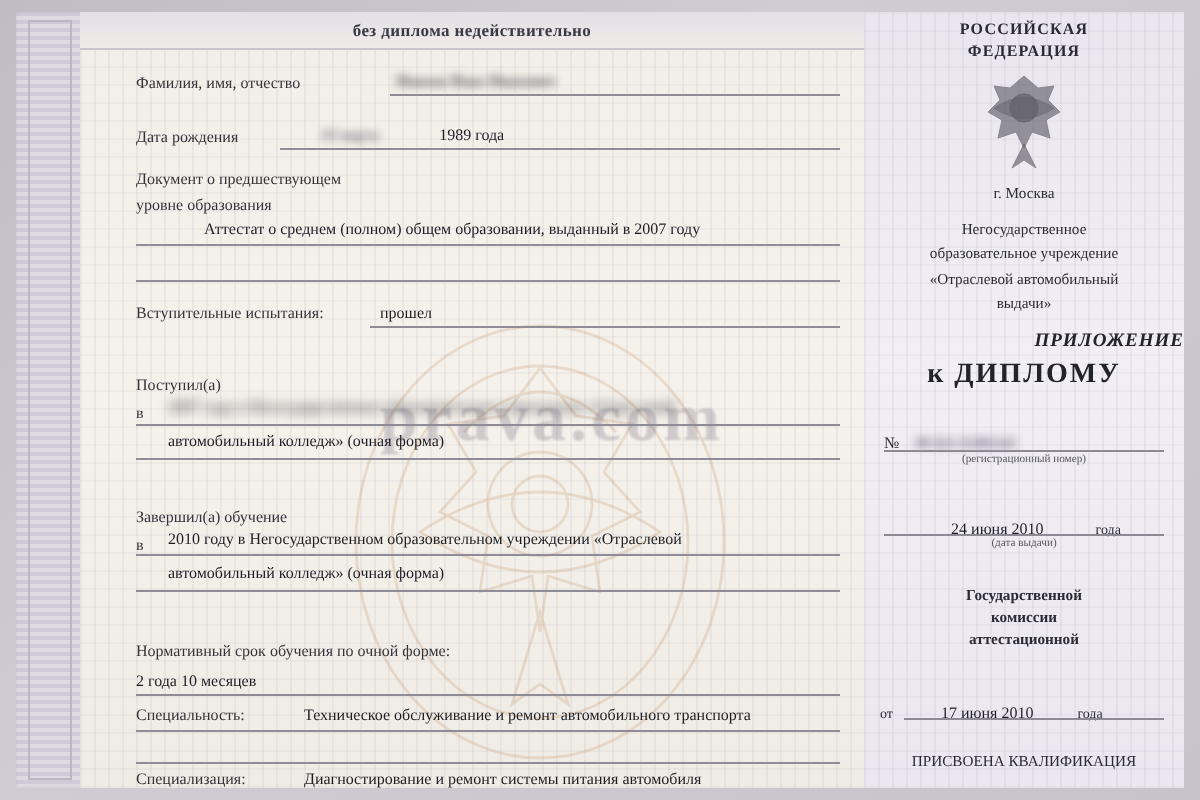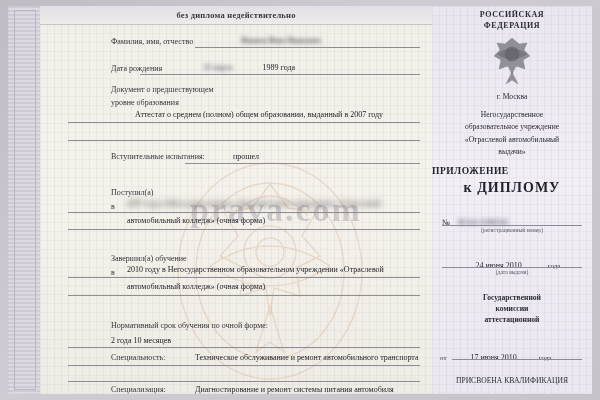--- a/index.html
+++ b/index.html
@@ -84,21 +84,20 @@
     color: #3a3a44;
     line-height: 18px;
     font-weight: bold;
   }
 
   
   .field {
     position: absolute;
     font-size: 8px;
     color: #2b2b33;
-    margin-left: 43px;
   }
   .label {
     font-size: 8px;
     color: #34343c;
     white-space: nowrap;
   }
   .value {
     font-size: 8px;
     color: #1d1d24;
     white-space: nowrap;
@@ -136,25 +135,26 @@
     color: #55555f;
   }
   .rp-big {
     text-align: center;
     font-size: 14px;
     font-weight: bold;
     letter-spacing: 1px;
     color: #23232c;
   }
   .rp-med {
-    text-align: left;
+    text-align: right;
     font-size: 9.5px;
     font-weight: bold;
     letter-spacing: .5px;
     color: #23232c;
+    font-style: italic;
   }
   .rp-line {
     position: absolute;
     border-bottom: 1px solid #8d8a96;
     height: 0;
   }
 
   
   .emblem {
     position: absolute;
@@ -239,21 +239,21 @@
       <span class="value" style="margin-left:28px;">1989 года</span>
     </div>
     <div class="rule" style="left:100px; top:68px; width:280px;"></div>
 
     <div class="field" style="left:28px; top:79px;">
       <span class="label">Документ о предшествующем</span>
     </div>
     <div class="field" style="left:28px; top:92px;">
       <span class="label">уровне образования</span>
     </div>
-    <div class="field" style="left:52px; top:104px;text-align:center;">
+    <div class="field" style="left:62px; top:104px;text-align:center;">
       <span class="value">Аттестат о среднем (полном) общем образовании, выданный в 2007 году</span>
     </div>
     <div class="rule" style="left:28px; top:116px; width:352px;"></div>
     <div class="rule" style="left:28px; top:134px; width:352px;"></div>
 
     <div class="field" style="left:28px; top:146px;">
       <span class="label">Вступительные испытания:</span>
     </div>
     <div class="field" style="left:150px; top:146px;">
       <span class="value">прошел</span>

